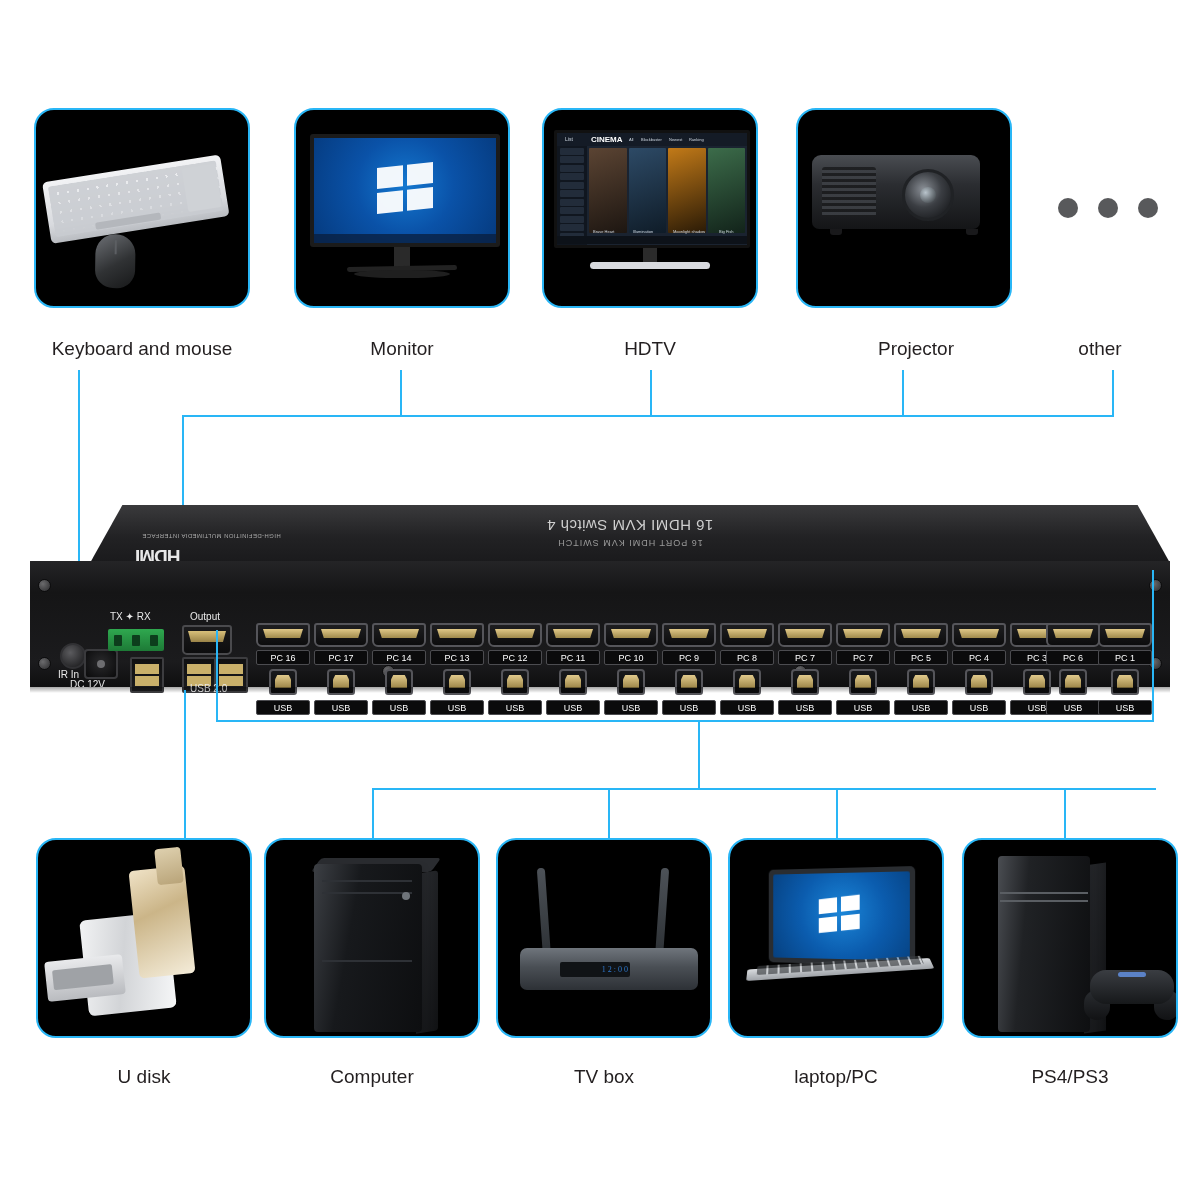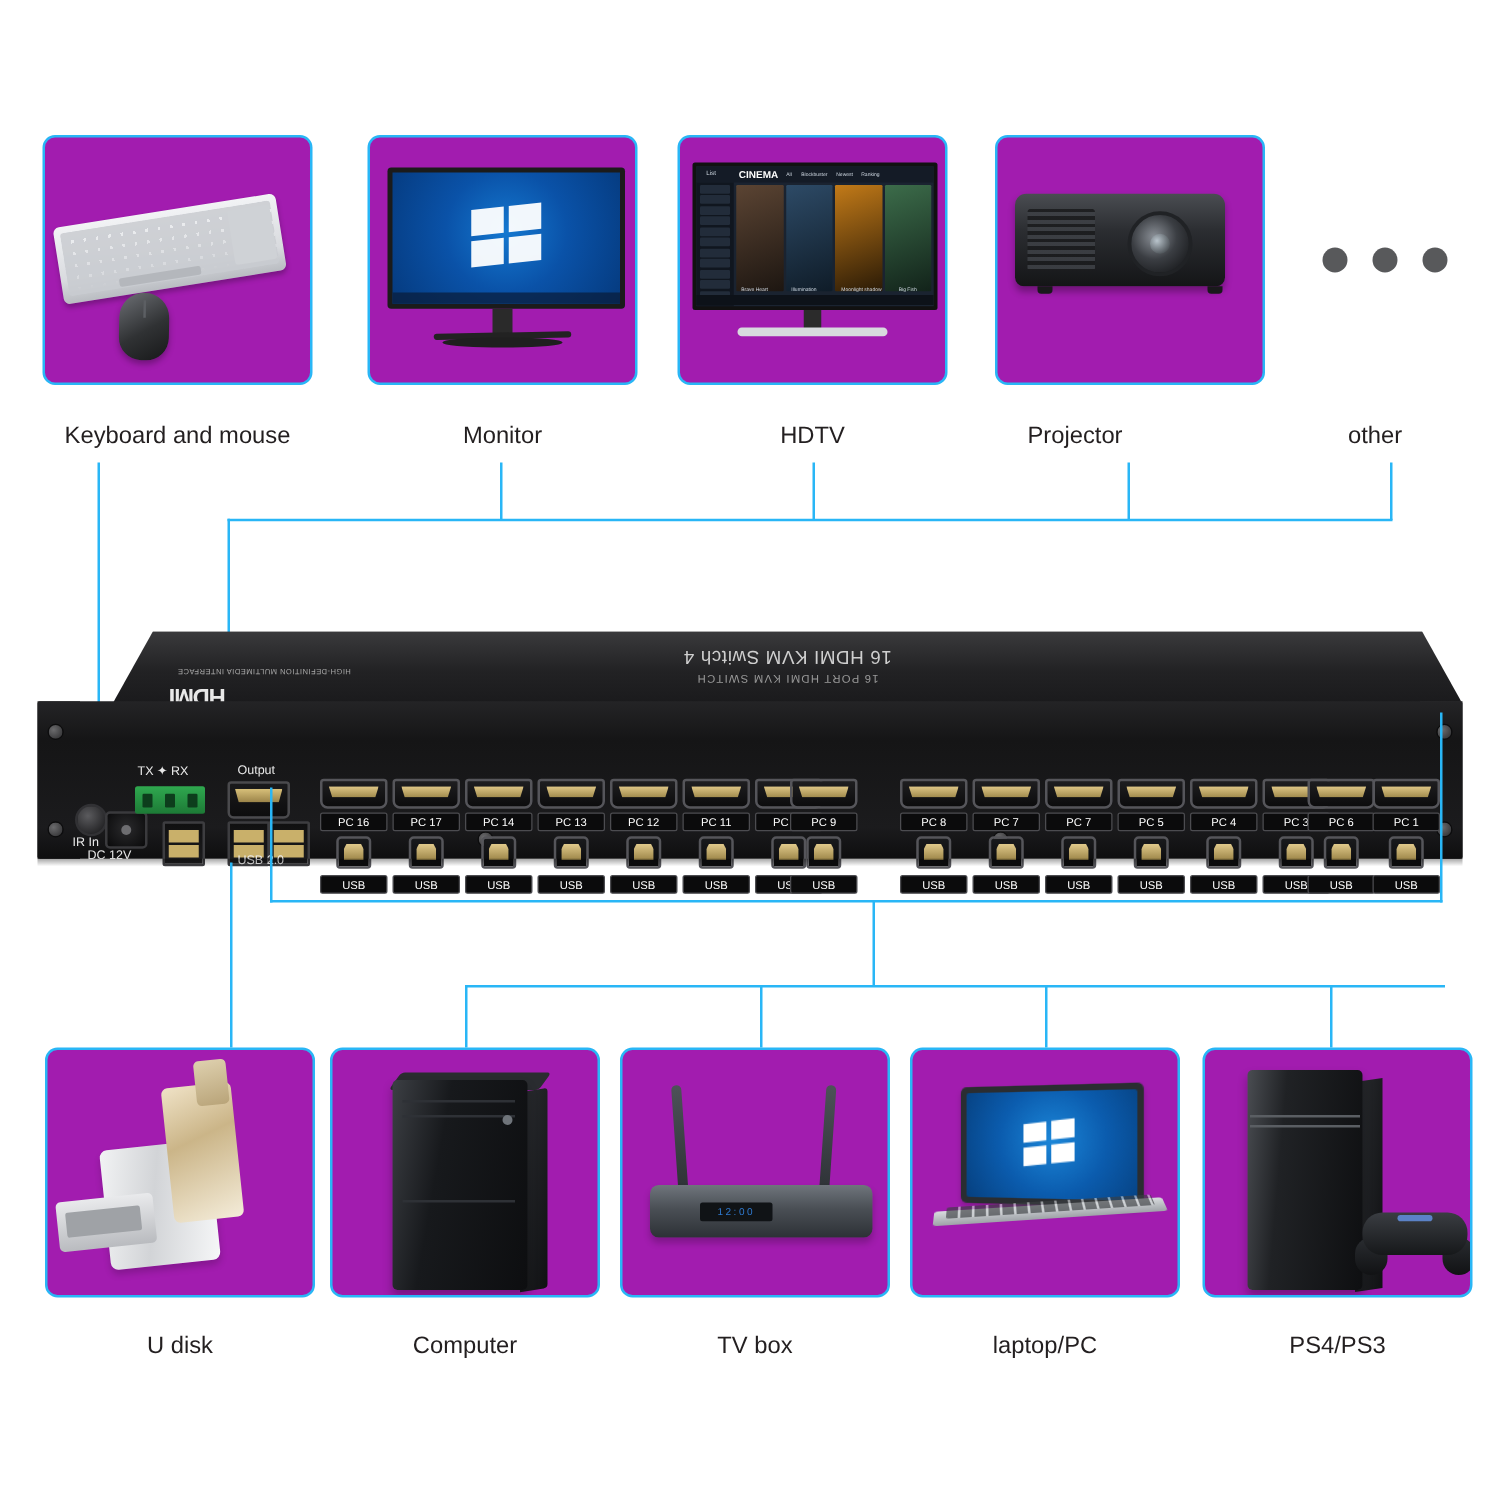--- a/index.html
+++ b/index.html
@@ -1,20 +1,20 @@
 <!DOCTYPE html>
 <html><head>
 <meta charset="utf-8">
 <style>
   html,body{margin:0;padding:0;}
   body{width:1200px;height:1200px;background:#ffffff;font-family:"Liberation Sans",sans-serif;overflow:hidden;position:relative;}
   .stage{position:absolute;left:0;top:0;width:1200px;height:1200px;}
 
   
-  .devbox{position:absolute;border:2px solid #29b6f6;border-radius:10px;background:#a21caf;box-sizing:border-box;overflow:hidden;}
+  .devbox{position:absolute;border:2px solid #29b6f6;border-radius:20px;background:#000000;box-sizing:border-box;overflow:hidden;}
   .caption{position:absolute;font-size:19px;color:#231f20;text-align:center;white-space:nowrap;}
 
   
   .ln{position:absolute;background:#29b6f6;}
   .lnh{height:2px;}
   .lnv{width:2px;}
 
   
   .kb-wrap{position:absolute;left:12px;top:58px;width:180px;height:90px;transform:rotate(-9deg);}
   .kb-body{position:absolute;left:0;top:0;width:180px;height:62px;background:linear-gradient(180deg,#f2f3f5 0%,#d8dade 70%,#b9bcc1 100%);border-radius:5px;box-shadow:0 3px 4px rgba(0,0,0,.25);}
@@ -117,21 +117,21 @@
 
   
   .pc-body{position:absolute;left:48px;top:24px;width:108px;height:168px;background:linear-gradient(100deg,#3c3f44 0%,#17191c 35%,#0d0e10 100%);border-radius:4px;box-shadow:0 5px 8px rgba(0,0,0,.25);}
   .pc-side{position:absolute;left:150px;top:32px;width:22px;height:160px;background:linear-gradient(100deg,#2b2d31,#101113);transform:skewY(-9deg);border-radius:0 3px 3px 0;}
   .pc-top{position:absolute;left:50px;top:18px;width:120px;height:14px;background:#2a2c30;transform:skewX(-36deg);border-radius:3px;}
   .pc-line{position:absolute;left:56px;width:90px;height:2px;background:#2e3136;}
   .pc-btn{position:absolute;left:136px;top:52px;width:8px;height:8px;border-radius:50%;background:#6f747a;}
 
   
   .tb-body{position:absolute;left:22px;top:108px;width:178px;height:42px;background:linear-gradient(180deg,#6f757c 0%,#4a4f55 45%,#2d3136 100%);border-radius:7px;box-shadow:0 4px 6px rgba(0,0,0,.22);}
-  .tb-screen{position:absolute;left:62px;top:122px;width:58px;height:15px;background:#101316;border-radius:2px;color:#2f7ad0;font-size:8px;text-align:center;line-height:15px;letter-spacing:2px;}
+  .tb-screen{position:absolute;left:62px;top:122px;width:70px;height:15px;background:#101316;border-radius:2px;color:#2f7ad0;font-size:8px;text-align:right;line-height:15px;letter-spacing:2px;font-family:Liberation Serif, serif;}
   .tb-ant{position:absolute;width:8px;height:92px;background:linear-gradient(180deg,#4d5258,#2b2f33);border-radius:4px;}
 
   
   .lt-lid{position:absolute;left:34px;top:28px;width:150px;height:96px;background:#2a2d31;border-radius:5px;transform:perspective(420px) rotateY(-13deg);box-shadow:0 3px 5px rgba(0,0,0,.2);}
   .lt-scr{position:absolute;left:5px;top:5px;right:5px;bottom:5px;background:radial-gradient(circle at 52% 45%,#1b86d8 0%,#0b5cae 50%,#06407f 100%);border-radius:2px;overflow:hidden;}
   .lt-win{position:absolute;left:50%;top:48%;transform:translate(-50%,-50%) skewY(-6deg);width:42px;height:34px;
     background:
       linear-gradient(#fff,#fff) 0 0/19px 15px no-repeat,
       linear-gradient(#fff,#fff) 23px 0/19px 15px no-repeat,
       linear-gradient(#fff,#fff) 0 19px/19px 15px no-repeat,
@@ -224,21 +224,21 @@
   <div class="caption" style="left:542px;top:338px;width:216px;">HDTV</div>
 
   <div class="devbox" style="left:796px;top:108px;width:216px;height:200px;">
     <div class="pj-body">
       <div class="pj-vents"></div>
       <div class="pj-lens"></div>
     </div>
     <div class="pj-foot" style="left:32px;"></div>
     <div class="pj-foot" style="right:32px;"></div>
   </div>
-  <div class="caption" style="left:752px;top:338px;width:216px;text-align:center;">Projector</div>
+  <div class="caption" style="left:808px;top:338px;width:216px;text-align:center;">Projector</div>
 
   <div class="dots" style="left:1058px;top:198px;">
     <div class="dot"></div>
       <div class="dot"></div>
       <div class="dot"></div>
   </div>
   <div class="caption" style="left:1032px;top:338px;width:136px;">other</div>
 
   <div class="ln lnv" style="left:78px;top:370px;height:238px;"></div>
 
@@ -338,21 +338,21 @@
         <div class="pclabel">PC 11</div>
         <div class="usbb"></div>
         <div class="usblabel">USB</div>
       </div>
       <div class="pcol" style="left:574px;">
         <div class="hdmi"></div>
         <div class="pclabel">PC 10</div>
         <div class="usbb"></div>
         <div class="usblabel">USB</div>
       </div>
-      <div class="pcol" style="left:602px;">
+      <div class="pcol" style="left:632px;">
         <div class="hdmi"></div>
         <div class="pclabel">PC 9</div>
         <div class="usbb"></div>
         <div class="usblabel">USB</div>
       </div>
       <div class="pcol" style="left:690px;">
         <div class="hdmi"></div>
         <div class="pclabel">PC 8</div>
         <div class="usbb"></div>
         <div class="usblabel">USB</div>

